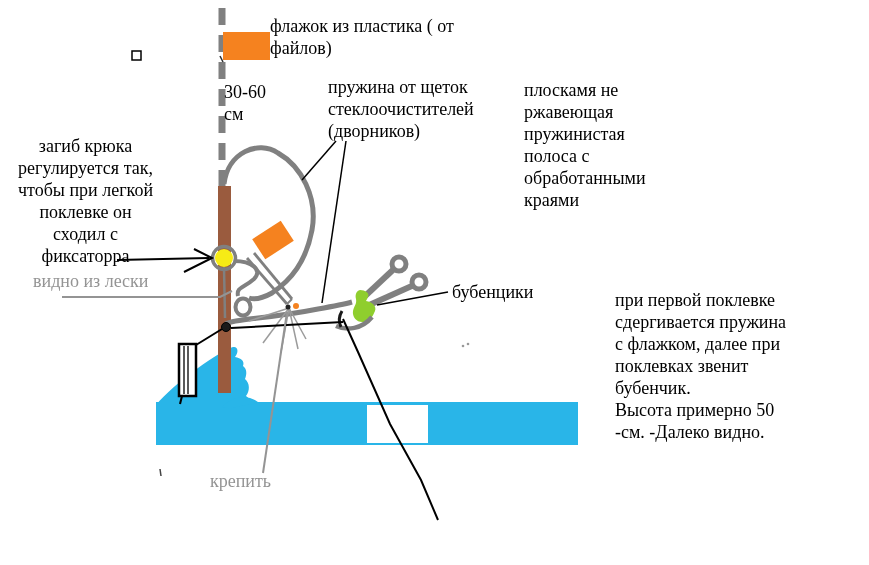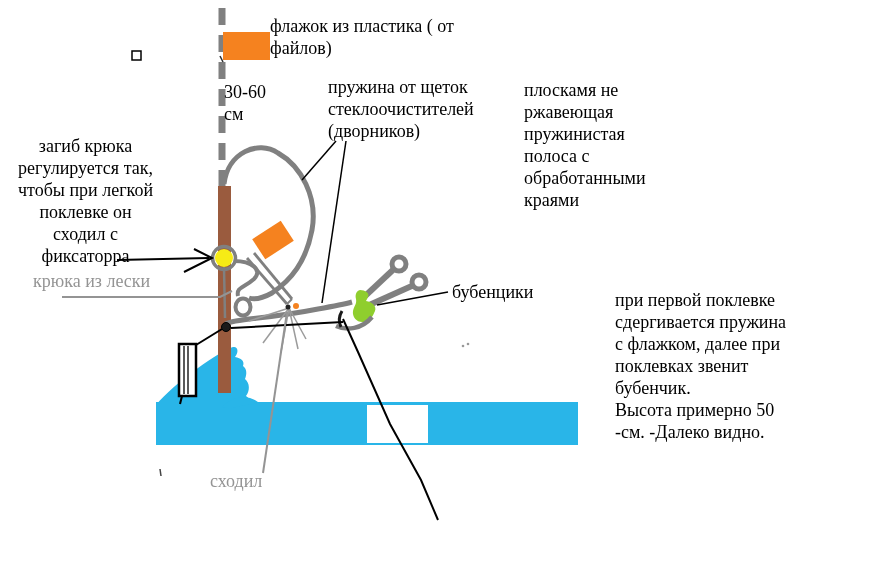--- a/index.html
+++ b/index.html
@@ -107,23 +107,23 @@
 пружинистая
 полоса с
 обработанными
 краями</div>
   <div class="label" style="left:18px; top:135px;text-align:center;">загиб крюка
 регулируется так,
 чтобы при легкой
 поклевке он
 сходил с
 фиксаторра</div>
-  <div class="label" style="left: 33px; top: 270px; color: rgb(148, 148, 148);">крюка из лески</div>
+  <div class="label" style="left: 33px; top: 270px; color: rgb(148, 148, 148);">видно из лески</div>
   <div class="label" style="left:452px; top:281px;">бубенцики</div>
   <div class="label" style="left:615px; top:289px;">при первой поклевке
 сдергивается пружина
 с флажком, далее при
 поклевках звенит
 бубенчик.
 Высота примерно 50
 -см. -Далеко видно.</div>
-  <div class="label" style="left: 210px; top: 470px; color: rgb(148, 148, 148);">сходил</div>
+  <div class="label" style="left: 210px; top: 470px; color: rgb(148, 148, 148);">крепить</div>
 </div>
 
 </body></html>

